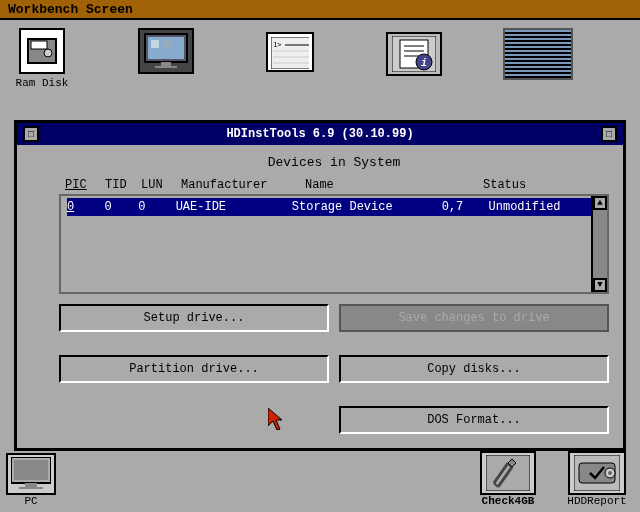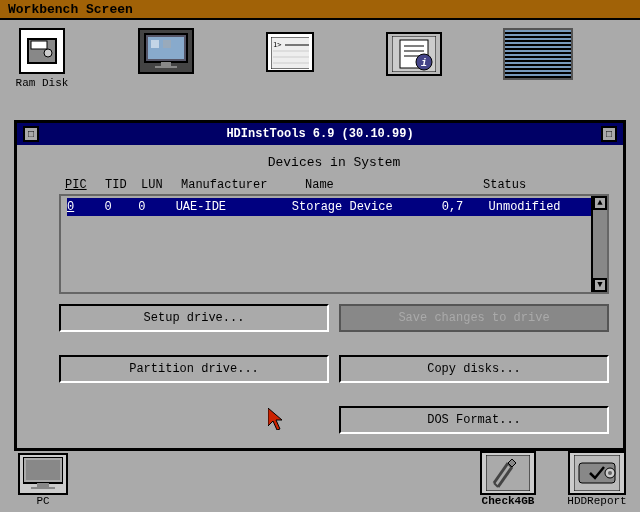--- a/index.html
+++ b/index.html
@@ -388,21 +388,21 @@
       </div>
     </div>
   </div>
 
   <div style="position:absolute; top:388px; left:268px; z-index:999; width:0; height:0;">
     <svg width="18" height="22" viewBox="0 0 18 22">
       <polygon points="0,0 0,18 5,13 9,22 12,21 8,12 14,12" fill="#cc2200" stroke="#000" stroke-width="1"></polygon>
     </svg>
   </div>
 
-  <div style="position:absolute; bottom:5px; left:14px;">
+  <div style="position:absolute; bottom:5px; left:2px;">
     <div style="display:flex;flex-direction:column;align-items:center;width:58px;">
       <div style="width:50px;height:42px;background:#ccc;border:2px solid #000;display:flex;align-items:center;justify-content:center;">
         <svg width="40" height="34">
           <rect x="0" y="0" width="40" height="26" fill="#aaa" stroke="#000" stroke-width="2"></rect>
           <rect x="3" y="3" width="34" height="20" fill="#888"></rect>
           <rect x="14" y="26" width="12" height="4" fill="#888"></rect>
           <rect x="8" y="30" width="24" height="2" fill="#888"></rect>
         </svg>
       </div>
       <span style="font-size:11px;text-align:center;">PC</span>

